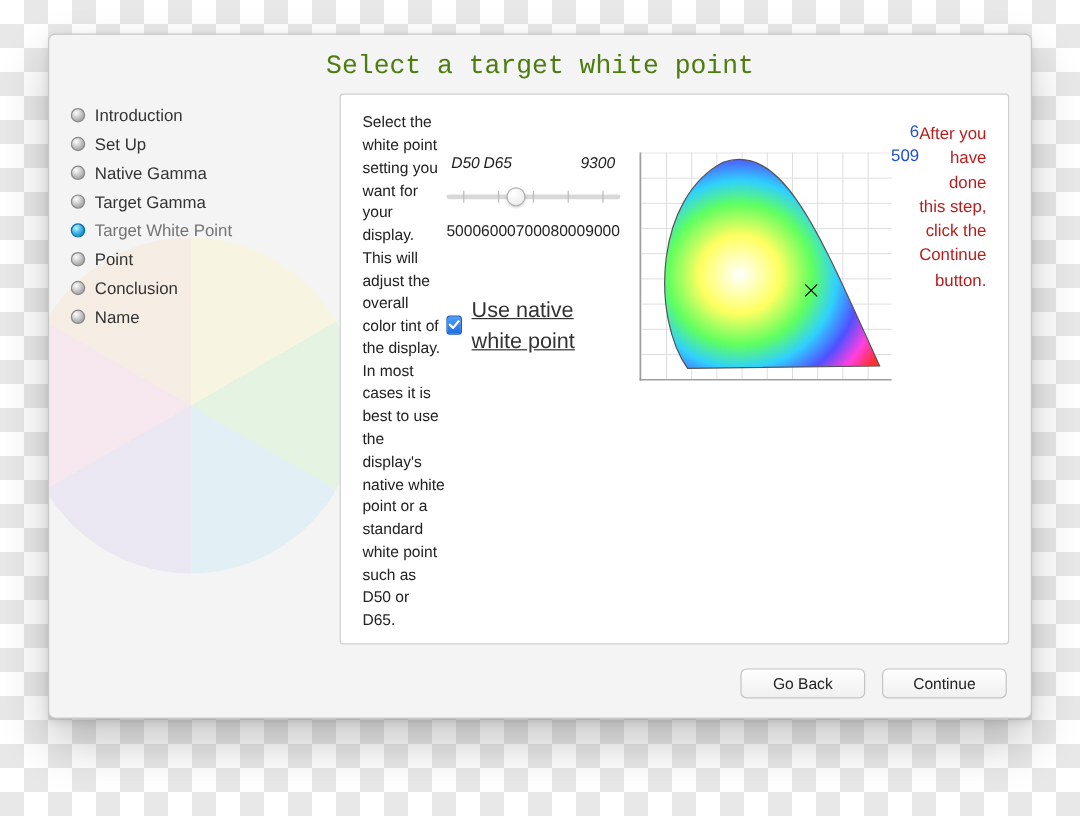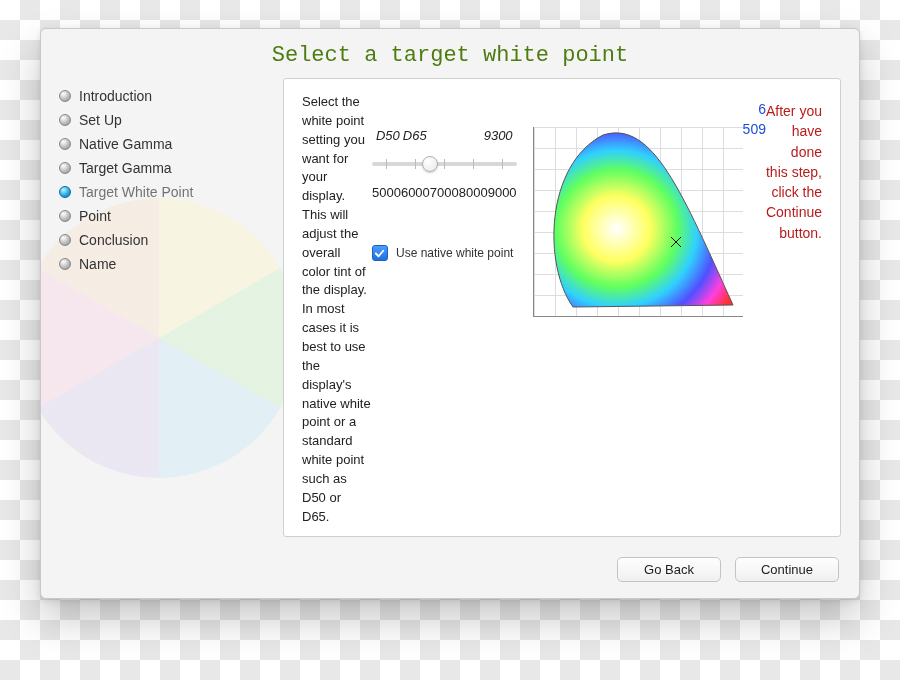--- a/index.html
+++ b/index.html
@@ -167,21 +167,22 @@
     margin-left: -8px;
     border-radius: 50%;
     background: radial-gradient(circle at 35% 30%, #fff, #e6e6e6);
     border: 1px solid #b0b0b0;
     box-shadow: 0 1px 2px rgba(0,0,0,.2);
   }
   .slider-tick-row { padding: 4px 0 0; font-size: 13px; }
   .checkbox-row {
     display: flex; align-items: center; gap: 8px;
     margin-top: 42px;
-    font-size: 12px;
+    font-size: 18px;
+    text-decoration: underline;
   }
   .checkbox {
     width: 16px; height: 16px;
     border-radius: 3px;
     background: linear-gradient(#4a9eff, #1f6fe0);
     border: 1px solid #1a5fc0;
     display:flex; align-items:center; justify-content:center;
   }
   .checkbox svg { width: 11px; height: 11px; }
   .diagram {

